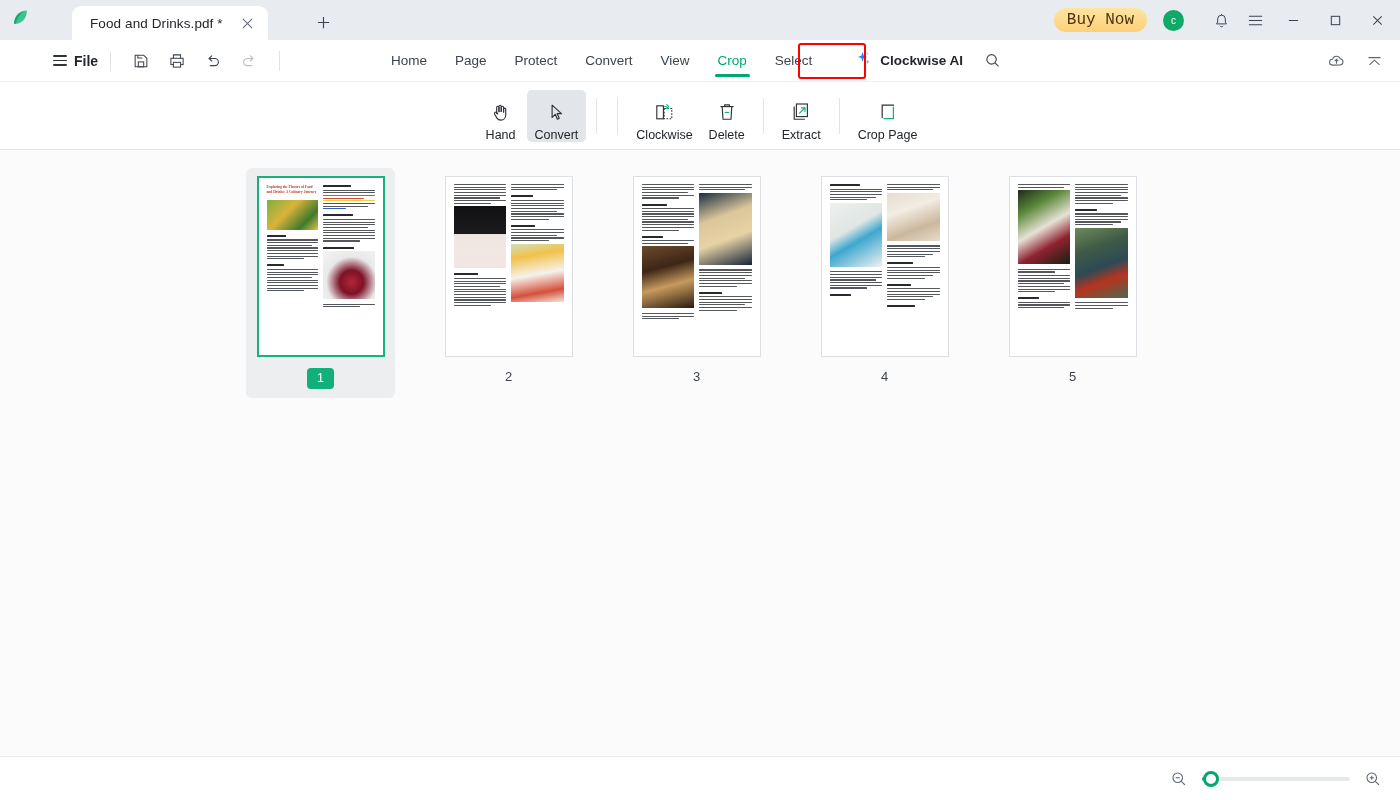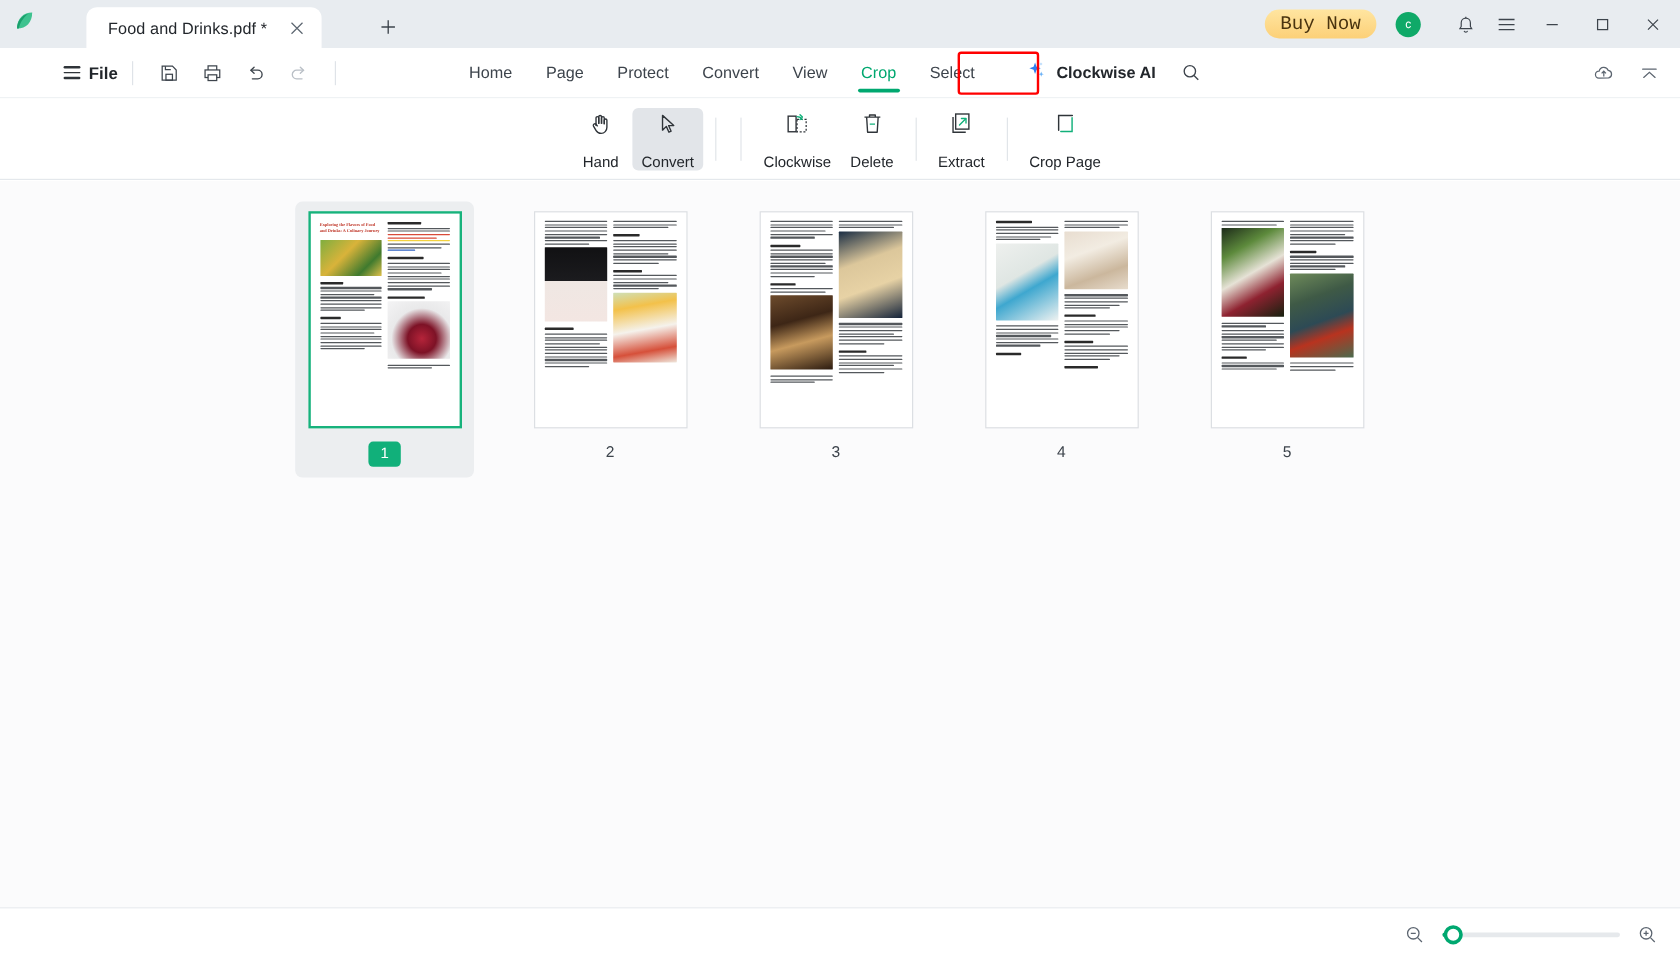--- a/index.html
+++ b/index.html
@@ -149,21 +149,21 @@
     height: 68px; width: 100%;
     background: #ffffff;
     display: flex; align-items: center; justify-content: center;
     border-bottom: 1px solid #e4e8ec;
     position: relative;
   }
   .rib-inner { display: flex; align-items: center; height: 56px; }
   .rib-btn {
     min-width: 52px; height: 52px;
     display: flex; flex-direction: column;
-    align-items: center; justify-content: space-between; gap: 5px;
+    align-items: center; justify-content: flex-end; gap: 5px;
     border-radius: 5px; cursor: pointer;
     padding: 0 8px;
   }
   .rib-btn.active { background: #e2e5e9; }
   .rib-ico {
     height: 24px; display: flex; align-items: flex-end; justify-content: center;
     color: #2f3439;
   }
   .rib-lbl { font-size: 12.5px; color: #22262b; white-space: nowrap; display:flex; align-items:center; gap:4px; }
   .caret { font-size: 8px; color: #4a5058; }

